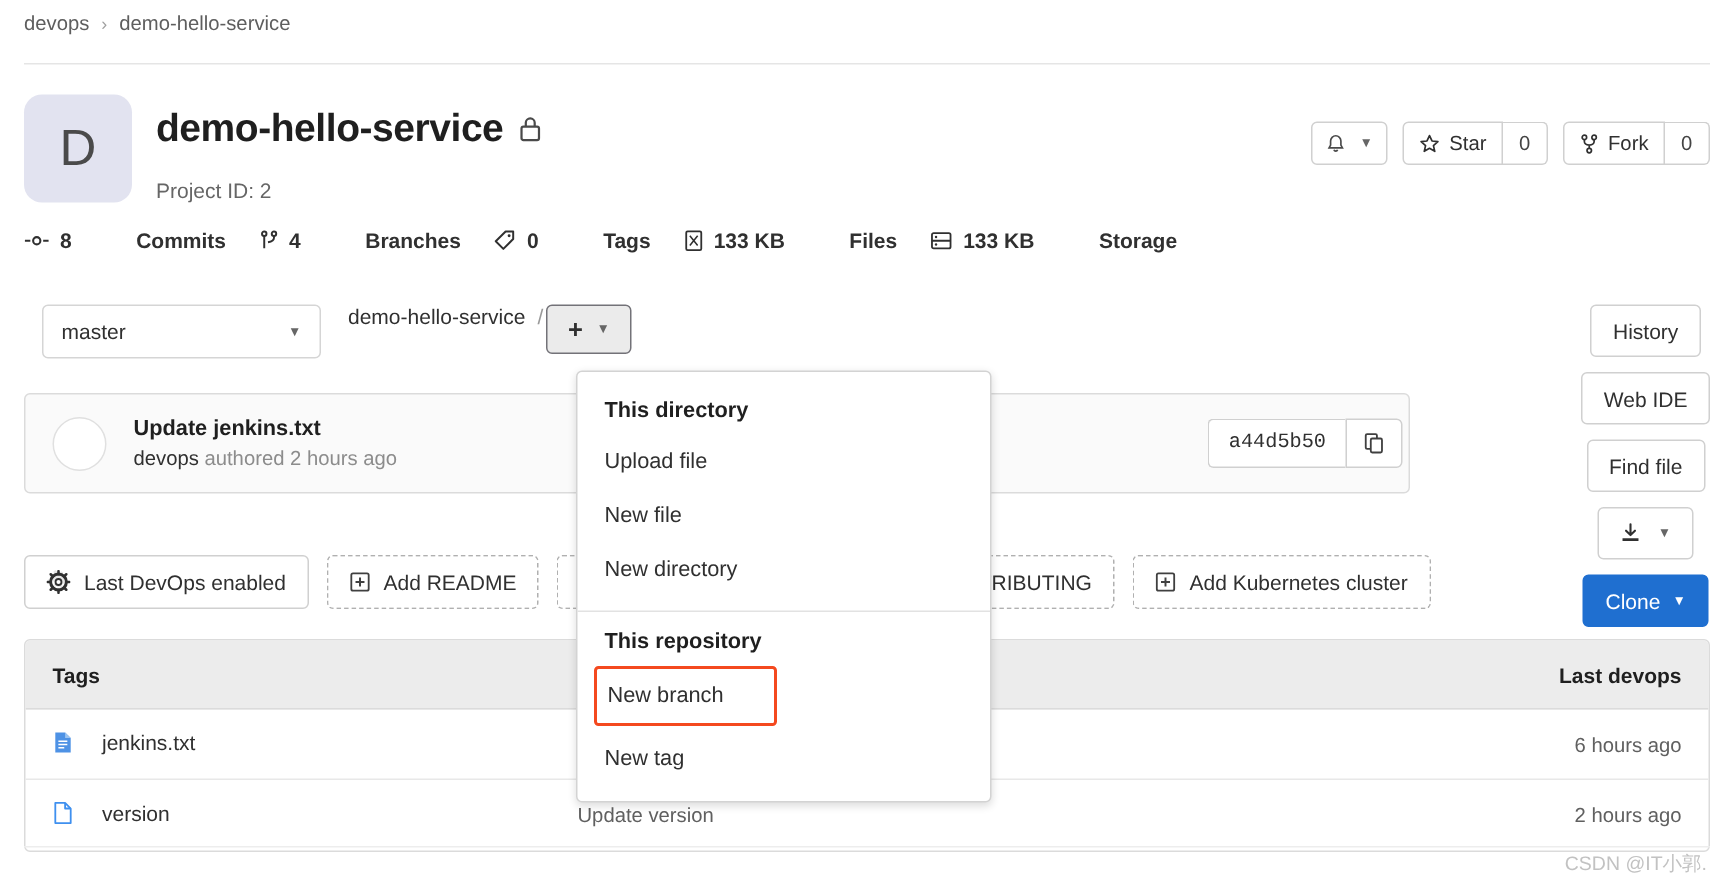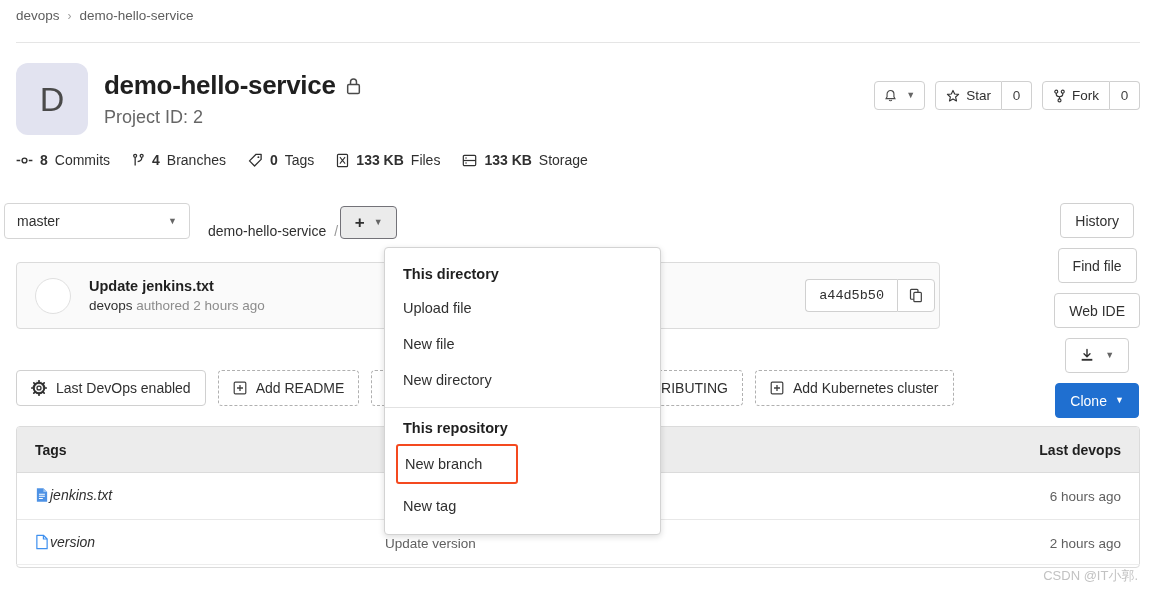--- a/index.html
+++ b/index.html
@@ -33,21 +33,21 @@
     background: #e2e3f0;
     display: flex; align-items: center; justify-content: center;
     font-size: 34px; color: #4a4a4a; font-weight: 400;
   }
   .proj-title-wrap { position: absolute; left: 104px; top: 70px; }
   .proj-title {
     display: flex; align-items: center; gap: 10px;
     font-size: 26px; font-weight: bold; color: #1f1f1f; letter-spacing: -0.3px;
   }
   .lock-icon { display: inline-flex; align-items: center; }
-  .proj-id { margin-top: 6px; font-size: 18px; color: #666; }
+  .proj-id { margin-top: 18px; font-size: 14px; color: #666; }
 
   
   .hdr-actions {
     position: absolute; right: 16px; top: 81px;
     display: flex; align-items: center; gap: 10px;
   }
   .btn {
     display: inline-flex; align-items: center; justify-content: center;
     gap: 6px; height: 29px; padding: 0 10px;
     border: 1px solid #d0d0d0; border-radius: 4px;
@@ -66,24 +66,24 @@
   .caret { font-size: 9px; color: #666; line-height: 1; }
 
   
   .stats {
     position: absolute; left: 16px; top: 152px;
     display: flex; align-items: center; gap: 22px;
     font-size: 14px; color: #303030;
   }
   .stat { display: inline-flex; align-items: center; gap: 7px; }
   .stat b { font-weight: bold; }
-  .stat .lbl { font-weight: normal; }
-
-  
-  .toolbar { position: absolute; left: 4px; top: 203px; display: flex; align-items: flex-end; }
+  .stat .lbl { font-weight: bold; margin-left: 36px; }
+
+  
+  .toolbar { position: absolute; left: 28px; top: 203px; display: flex; align-items: flex-start; }
   .branch-select {
     width: 186px; height: 36px; border: 1px solid #d5d5d5; border-radius: 4px;
     background: #fff; display: flex; align-items: center; justify-content: space-between;
     padding: 0 12px; font-size: 14px; color: #303030;
   }
   .path-wrap { display: flex; align-items: center; gap: 8px; margin-left: 18px; font-size: 14px; }
   .path-root { color: #303030; }
   .path-slash { color: #999; }
   .plus-btn {
     height: 33px; min-width: 57px; margin-left: 2px;
@@ -158,21 +158,21 @@
     font-size: 14px; font-weight: bold; color: #1f1f1f;
   }
   .col-name { flex: 0 0 350px; }
   .col-msg { flex: 1; }
   .col-update { flex: 0 0 200px; text-align: right; }
   .file-row {
     height: 47px; display: flex; align-items: center; padding: 0 18px;
     border-bottom: 1px solid #e8e8e8; font-size: 14px;
   }
   .file-row:last-child { border-bottom: none; }
-  .fname { display: inline-flex; align-items: center; gap: 1px; color: #303030; font-style: italic; }
+  .fname { display: inline-flex; align-items: center; gap: 19px; color: #303030; }
   .fmsg { color: #606060; font-size: 13.5px; }
   .fupd { color: #606060; font-size: 13.5px; }
 
   
   .dropdown {
     position: absolute; left: 384px; top: 247px; width: 277px;
     background: #fff; border: 1px solid #d3d3d3; border-radius: 4px;
     box-shadow: 0 2px 6px rgba(0,0,0,0.14);
     z-index: 60; padding: 8px 0 10px 0;
   }
@@ -333,22 +333,22 @@
       <span class="path-slash">/</span>
     </div>
     <div class="plus-btn">
       <span class="plus-sign">+</span>
       <span class="caret">▼</span>
     </div>
   </div>
 
   <div class="toolbar-right">
     <div class="btn btn-lg">History</div>
+    <div class="btn btn-lg">Web IDE</div>
     <div class="btn btn-lg">Find file</div>
-    <div class="btn btn-lg">Web IDE</div>
     <div class="btn btn-lg" style="gap:11px;">
       <span class="ico">
         <svg width="14" height="15" viewBox="0 0 15 16">
           <path d="M7.5 1.6v7.4M4.3 6.2l3.2 3.1 3.2-3.1" fill="none" stroke="#303030" stroke-width="1.5" stroke-linecap="round" stroke-linejoin="round"></path>
           <path d="M1.8 12.6h11.4" stroke="#303030" stroke-width="2"></path>
         </svg>
       </span>
       <span class="caret">▼</span>
     </div>
     <div class="btn btn-lg btn-primary">

